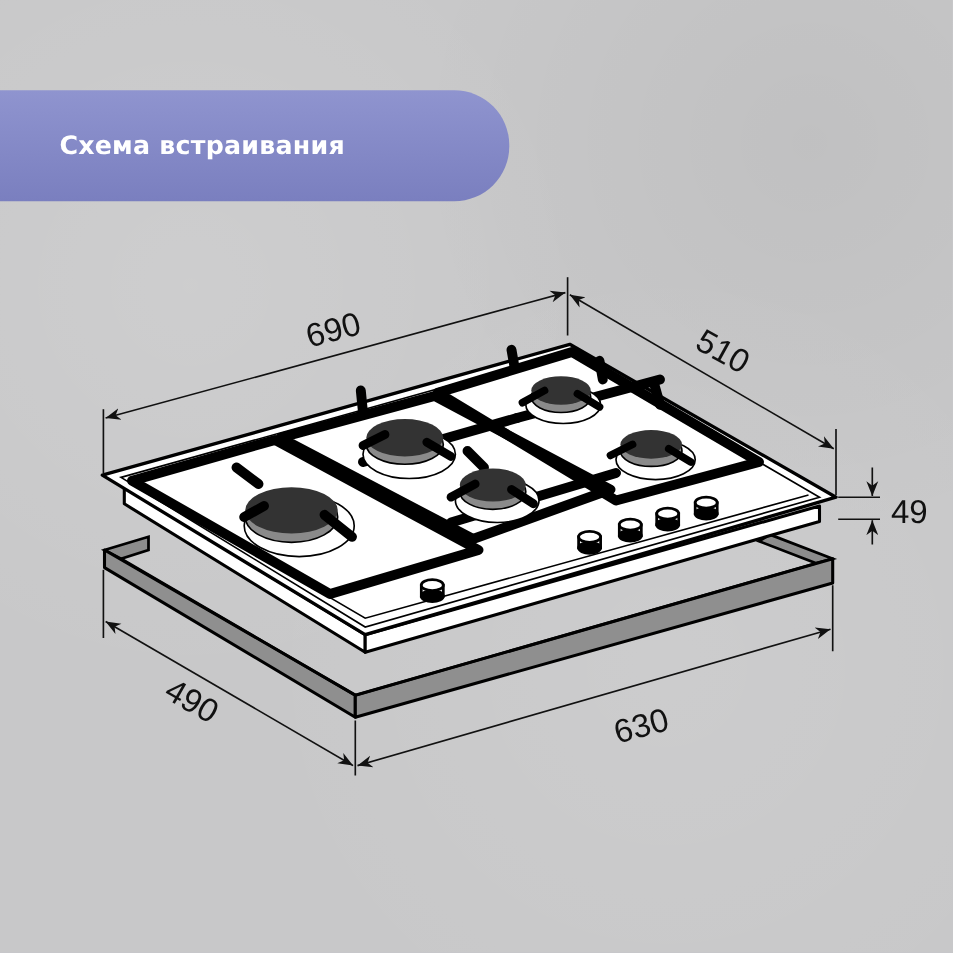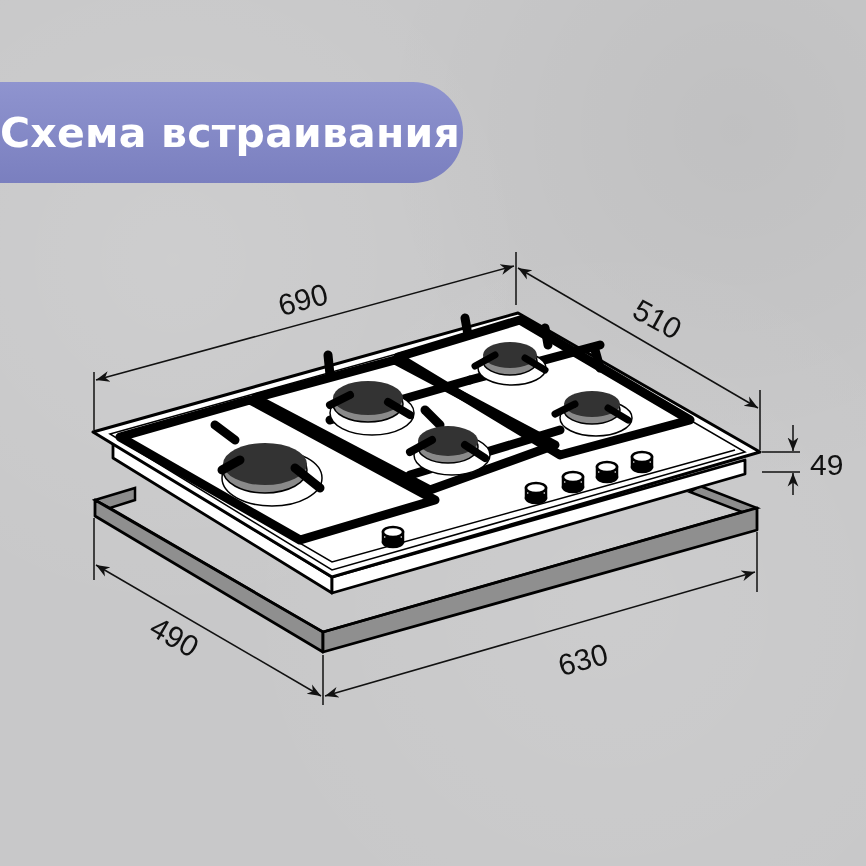--- a/index.html
+++ b/index.html
@@ -16,23 +16,23 @@
       radial-gradient(circle at 85% 15%, rgba(0,0,0,0.04), transparent 35%),
       #c8c8c9;
   }
   .banner {
     position: absolute; left: 0; top: 82px; width: 463px; height: 101px;
     background: linear-gradient(180deg, #8f94cf 0%, #7a7fbf 100%);
     border-radius: 0 50px 50px 0;
     display: flex; align-items: center;
   }
   .banner-title {
-    color: #ffffff;
+    margin-left: 54px; color: #ffffff;
     font-family: "DejaVu Sans", sans-serif;
-    font-size: 41px; font-weight: bold; letter-spacing: 0.2px;
+    font-size: 23px; font-weight: bold; letter-spacing: 0.2px;
   }
   svg.drawing { position: absolute; left: 0; top: 0; }
   .dim-label {
     font-family: "Liberation Sans", sans-serif;
     font-size: 30px; fill: #111;
   }
 </style>
 </head>
 <body>
 

